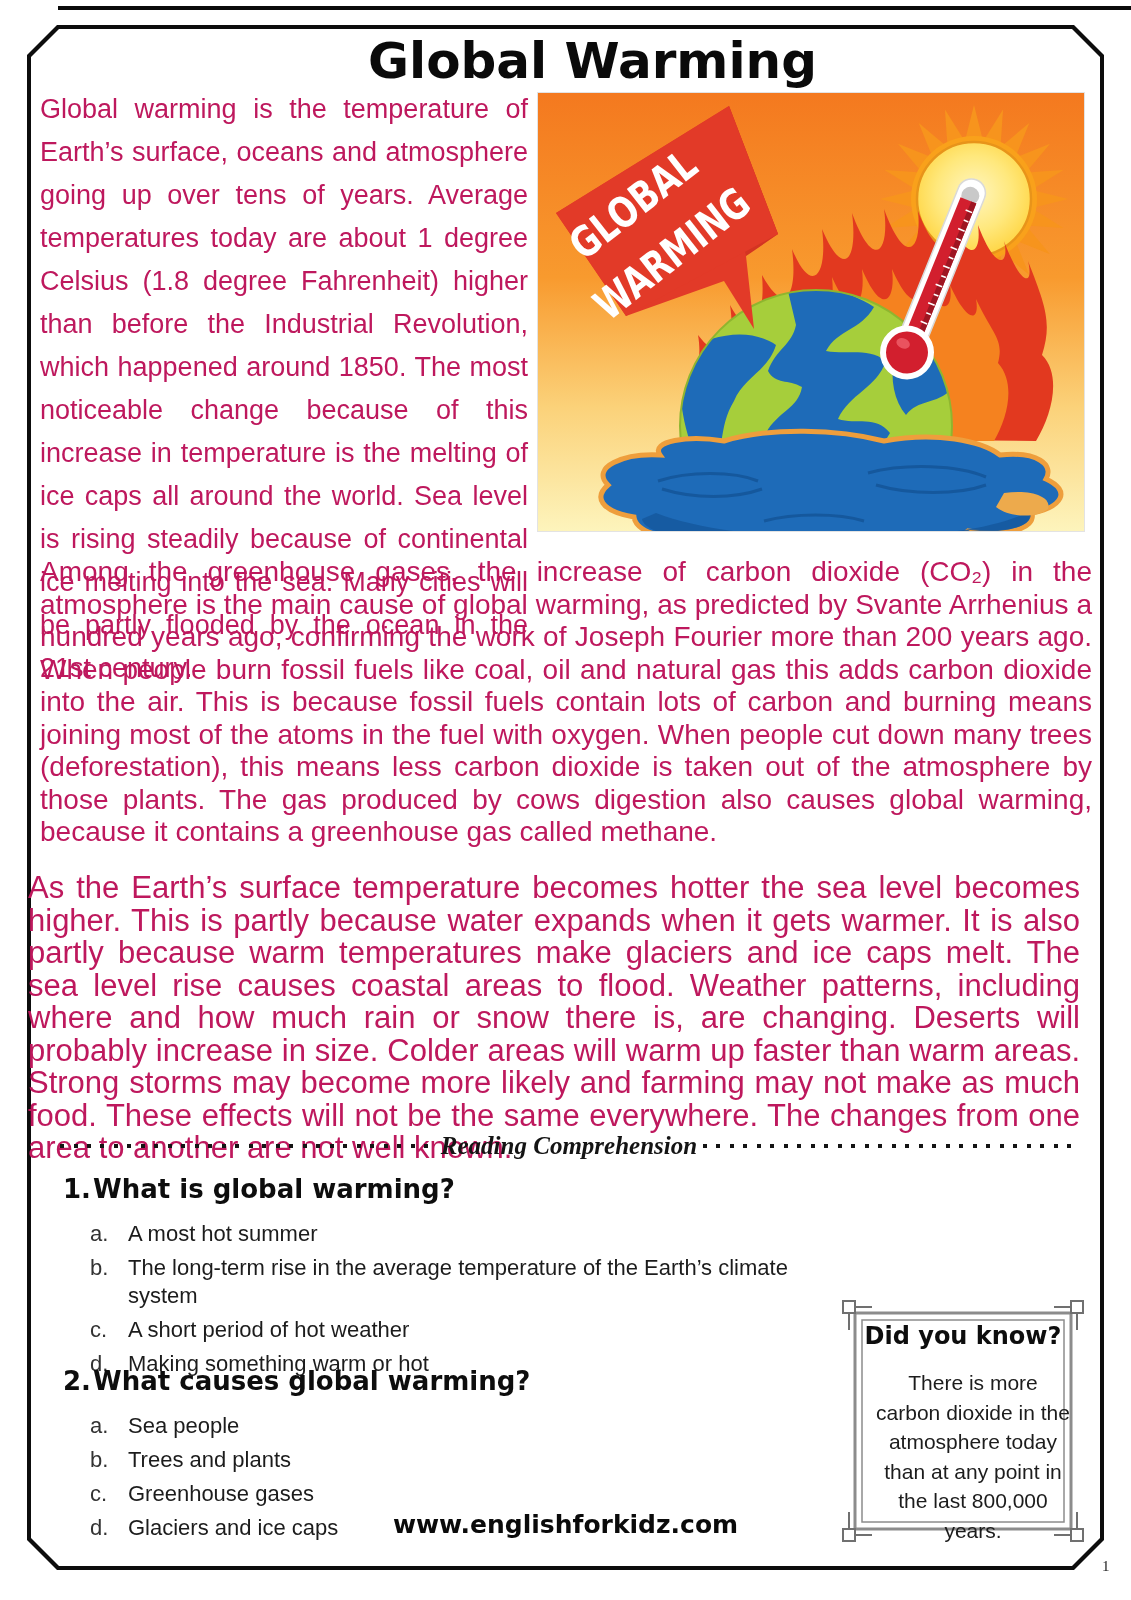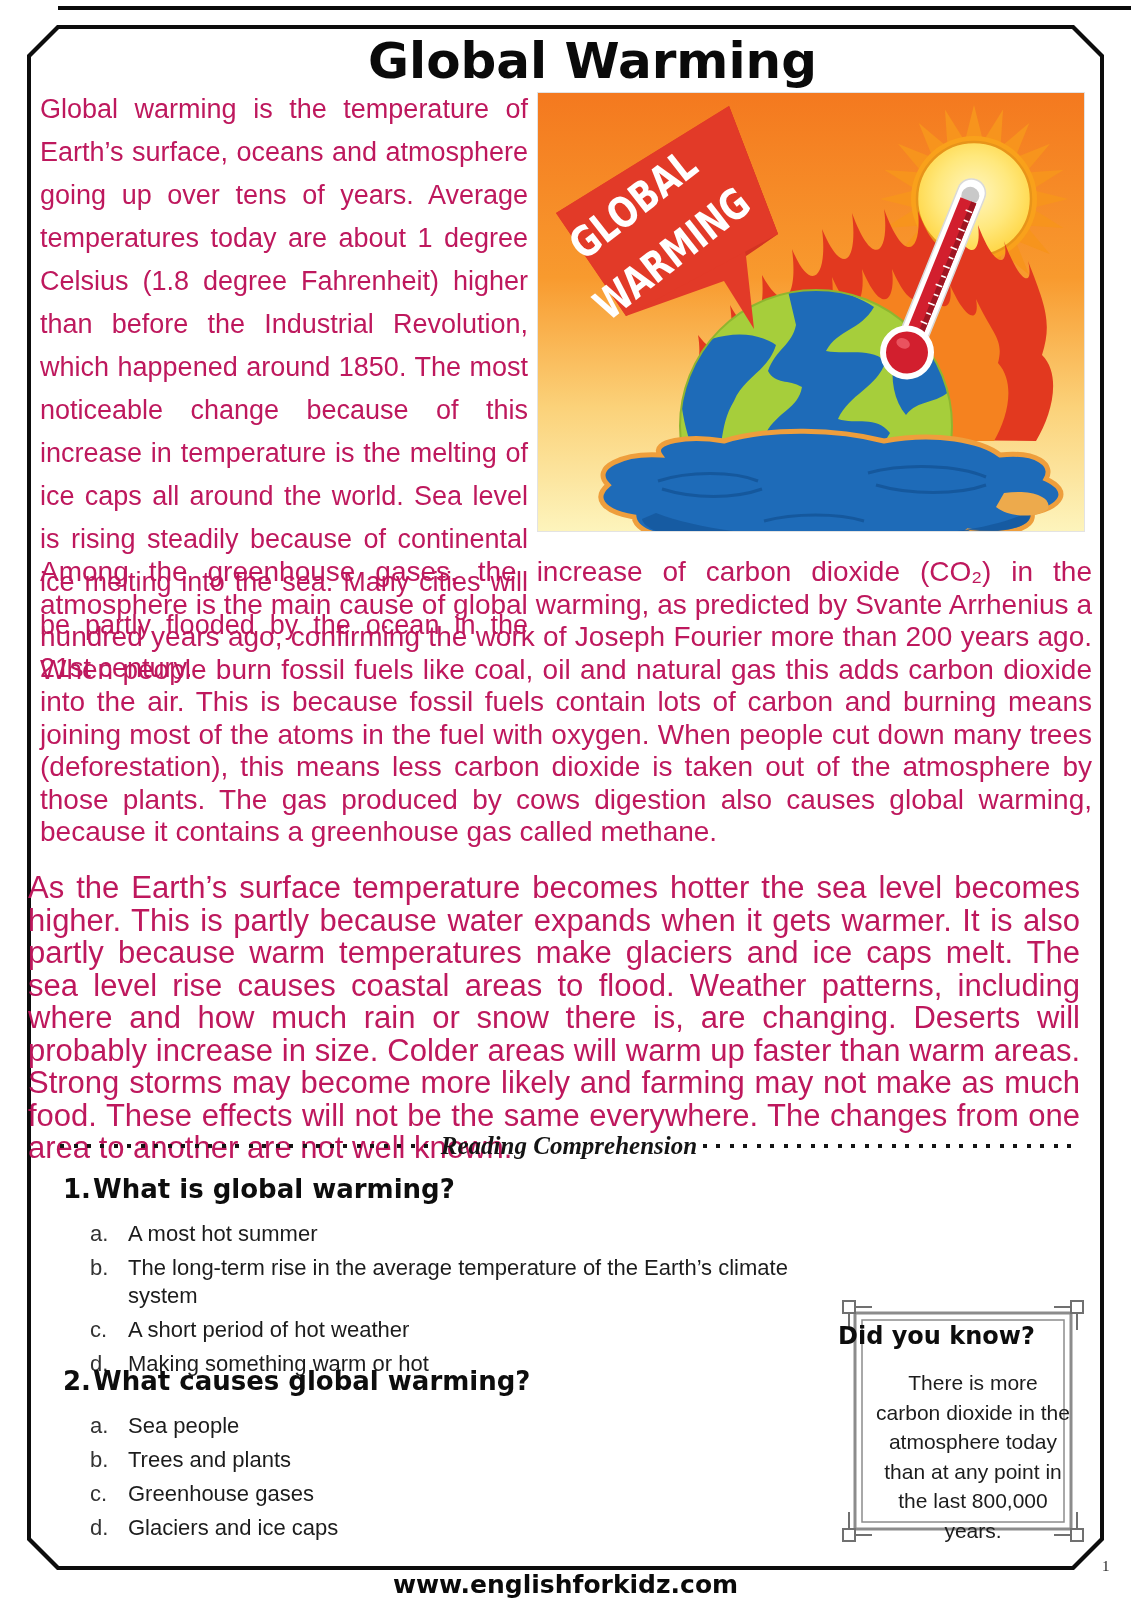--- a/index.html
+++ b/index.html
@@ -67,31 +67,31 @@
   .q-head .q-num{width:30px;flex:none;}
   .q-options{list-style:none;margin:0;padding:0;}
   .q-options li{
     display:flex;font-size:22px;line-height:28px;color:#1c1c1c;margin:0 0 6px 27px;
   }
   .q-options .opt-letter{width:38px;flex:none;color:#333;}
 
   .dyk-box{position:absolute;left:838px;top:1296px;width:250px;height:250px;}
   .dyk-frame{position:absolute;inset:0;}
   .dyk-title{
-    position:absolute;top:26px;left:0;width:100%;text-align:left;
+    position:absolute;top:26px;left:0;width:100%;text-align:center;
     font-family:"DejaVu Sans","Liberation Sans",sans-serif;
     font-weight:800;font-size:24px;color:#0d0d0d;
   }
   .dyk-text{
     position:absolute;top:72px;left:28px;width:194px;text-align:center;
     font-size:21px;line-height:29.5px;color:#1c1c1c;margin-left:10px;
   }
 
   .footer{
-    position:absolute;left:0;top:1570px;width:100%;height:30px;text-align:center;
+    position:absolute;left:0;top:1510px;width:100%;height:30px;text-align:center;
     font-family:"DejaVu Sans","Liberation Sans",sans-serif;
     font-weight:800;font-size:25px;line-height:30px;color:#0a0a0a;
   }
   .page-number{
     position:absolute;left:1102px;top:1558px;width:24px;
     font-family:"Liberation Serif",serif;font-size:15px;color:#222;
   }
 </style>
 </head>
 <body>

